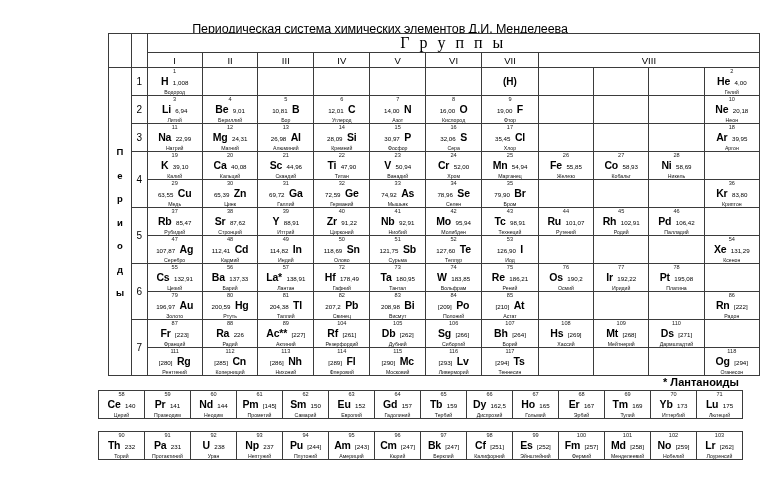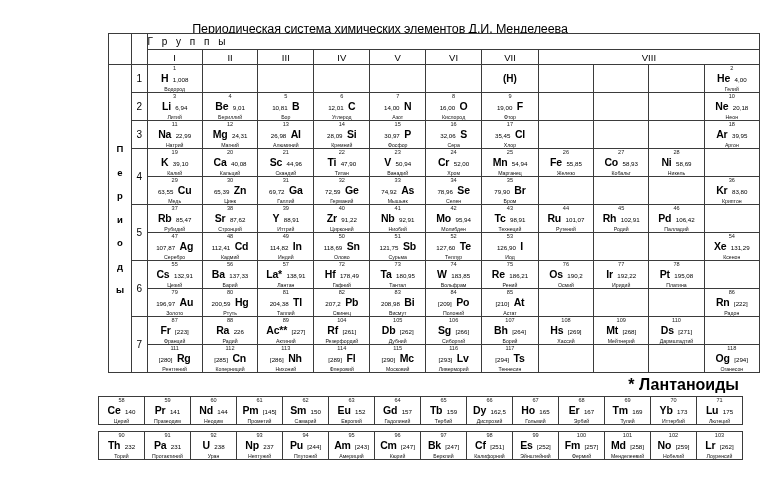--- a/index.html
+++ b/index.html
@@ -20,21 +20,21 @@
   
   .main-wrap{position:absolute;left:108px;top:33px;}
   table.mt{border-collapse:collapse;}
   table.mt td,table.mt th{
     border:1px solid #3b3b3b;
     padding:0;margin:0;
     font-weight:normal;
     vertical-align:middle;
     background:#fff;
   }
-  .grp-title{height:15px;font-size:10px;text-align:left;letter-spacing:3px;font-weight:normal;}
+  .grp-title{height:15px;font-size:16px;text-align:center;letter-spacing:3px;font-weight:normal;font-family:Liberation Serif, serif;}
   .grp-h{height:14px;font-size:9.5px;text-align:center;font-weight:bold;}
   .pcorner{border:1px solid #3b3b3b;width:24px;}
   .pnum{width:16px;text-align:center;font-size:10px;font-weight:bold;}
   .pcol{width:24px;vertical-align:top;}
   .pcol .vert{
     display:flex;flex-direction:column;align-items:center;
     font-size:9.5px;font-weight:bold;line-height:23.5px;padding-top:2px;
   }
 
   
@@ -43,21 +43,21 @@
   .cell{width:100%;height:100%;position:relative;}
   .z{position:absolute;top:0px;left:0;width:100%;text-align:center;font-size:5.6px;line-height:6px;color:#222;}
   .mid{position:absolute;top:5.5px;left:0;width:100%;text-align:center;line-height:11px;white-space:nowrap;}
   .sym{font-size:10.5px;font-weight:bold;letter-spacing:-0.2px;}
   .mass{font-size:6.2px;}
   .nm{position:absolute;bottom:0.5px;left:0;width:100%;text-align:center;font-size:5.2px;line-height:6px;color:#111;}
   .hh{font-size:10px;font-weight:bold;text-align:center;line-height:27px;}
 
   
   .series-head{
-    text-align:right;font-size:16px;font-weight:bold;
+    text-align:right;font-size:11px;font-weight:bold;
     padding-right:4px;padding-bottom:2px;
   }
   .lan-wrap{position:absolute;left:98px;top:376px;}
   .act-wrap{position:absolute;left:98px;top:431px;}
   table.st{border-collapse:collapse;}
   table.st td{
     border:1px solid #3b3b3b;
     width:45px;height:27px;padding:0;background:#fff;vertical-align:middle;
   }
 </style>

